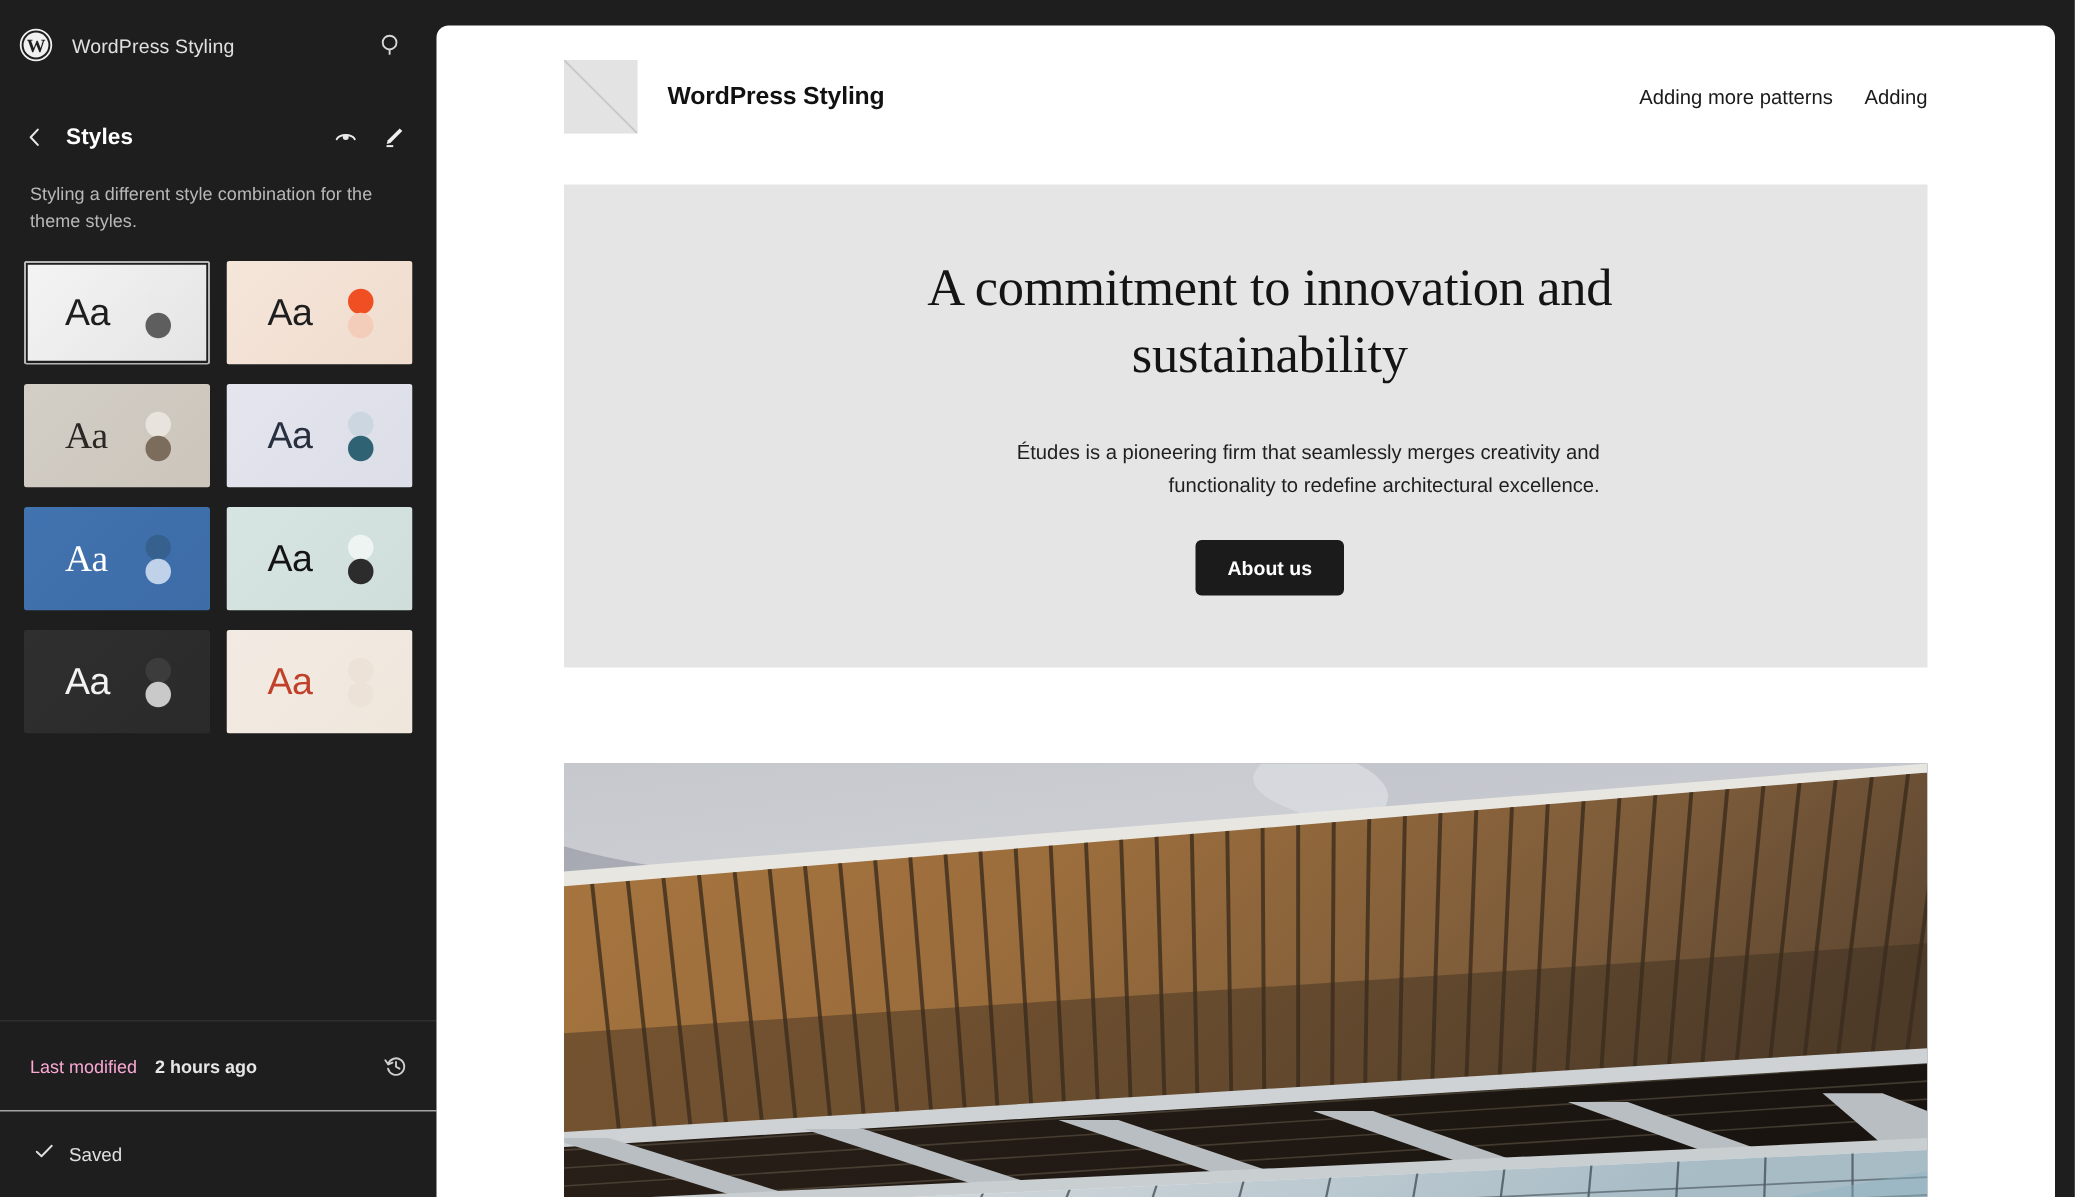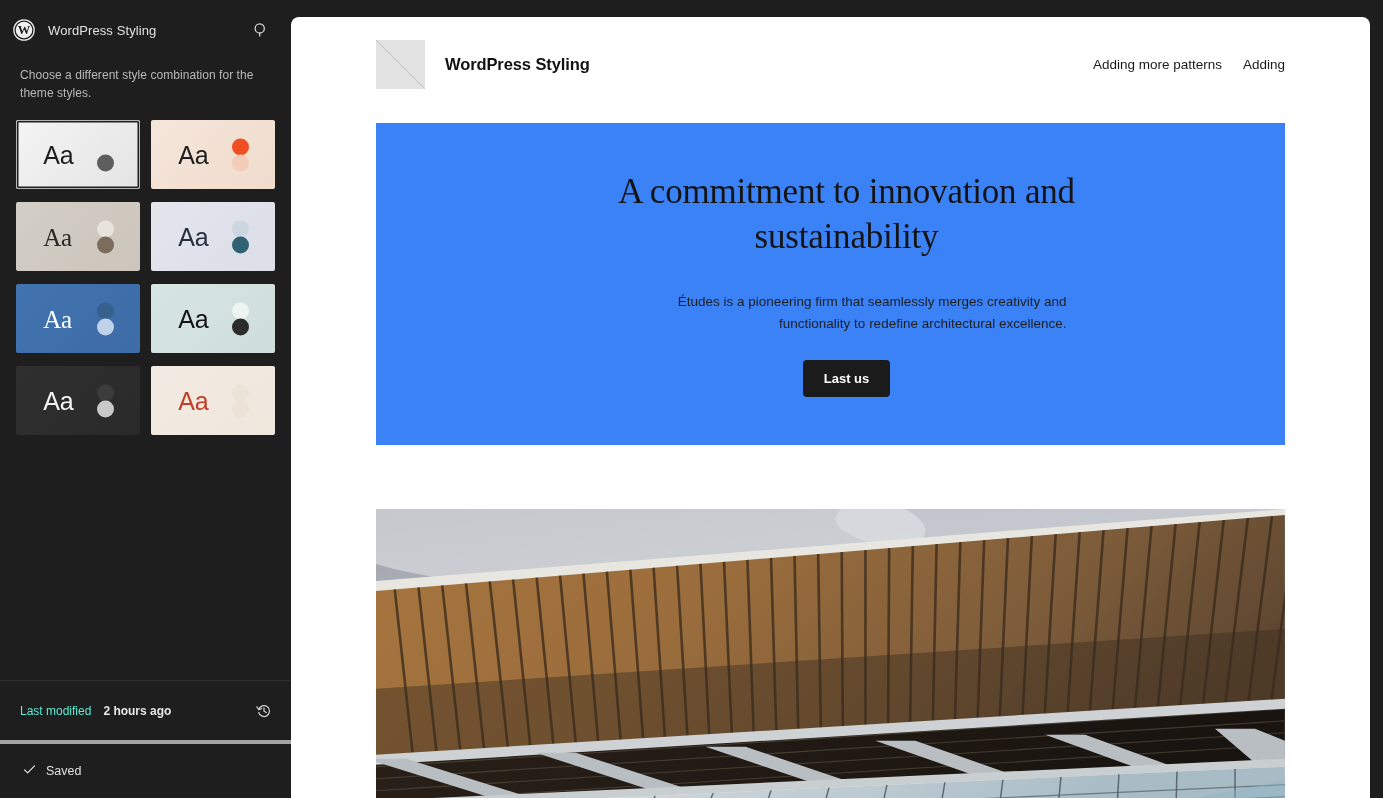--- a/index.html
+++ b/index.html
@@ -172,37 +172,37 @@
   .last-modified {
     border-top: 1px solid #2f2f2f;
     height: 60px;
     display: flex;
     align-items: center;
     padding: 0 14px 0 20px;
     gap: 12px;
     flex: 0 0 60px;
   }
   .lm-label {
-    color: #5eead4;
+    color: #f9a8d4;
     font-size: 12px;
   }
   .lm-value {
     color: #e6e6e6;
     font-size: 12px;
     font-weight: 600;
     flex: 1 1 auto;
   }
   .lm-icon {
     width: 26px; height: 26px;
     display: flex; align-items: center; justify-content: center;
     cursor: pointer;
   }
 
   .saved-bar {
-    border-top: 4px solid #a3a3a3;
+    border-top: 1px solid #a3a3a3;
     height: 58px;
     display: flex;
     align-items: center;
     padding-left: 22px;
     gap: 9px;
     flex: 0 0 58px;
   }
   .saved-text {
     color: #e0e0e0;
     font-size: 12.5px;
@@ -258,21 +258,21 @@
   .nav-link {
     color: #1a1a1a;
     font-size: 13.5px;
     cursor: pointer;
     white-space: nowrap;
   }
 
   
   .hero {
     margin: 28px 85px 0 85px;
-    background: #3b82f6;
+    background: #e5e5e5;
     padding: 46px 28px 48px 60px;
     text-align: center;
   }
 
   .hero-title {
     font-family: "Liberation Serif", serif;
     font-size: 35px;
     line-height: 1.29;
     color: #141414;
     font-weight: 400;
@@ -335,22 +335,42 @@
       </div>
       <div class="site-title">WordPress Styling</div>
       <div class="search-btn">
         <svg width="18" height="18" viewBox="0 0 20 20">
           <circle cx="8.6" cy="8.2" r="5.1" fill="none" stroke="#d8d8d8" stroke-width="1.4"></circle>
           <line x1="8.6" y1="13.3" x2="8.6" y2="17.2" stroke="#d8d8d8" stroke-width="1.4"></line>
         </svg>
       </div>
     </div>
 
-
-    <div class="styles-desc">Choose a different style combination for the theme styles.</div>
+    <div class="styles-header">
+      <div class="back-btn">
+        <svg width="17" height="17" viewBox="0 0 20 20">
+          <polyline points="12,4 6.4,10 12,16" fill="none" stroke="#e8e8e8" stroke-width="1.6" stroke-linecap="round" stroke-linejoin="round"></polyline>
+        </svg>
+      </div>
+      <div class="styles-title">Styles</div>
+      <div class="hdr-icon-btn">
+        <svg width="19" height="19" viewBox="0 0 22 22">
+          <path d="M4 12.5 C6.6 8.2 15.4 8.2 18 12.5" fill="none" stroke="#e8e8e8" stroke-width="1.5" stroke-linecap="round"></path>
+          <circle cx="11" cy="10.9" r="2.3" fill="#e8e8e8"></circle>
+        </svg>
+      </div>
+      <div class="hdr-icon-btn">
+        <svg width="19" height="19" viewBox="0 0 22 22">
+          <path d="M15.6 4.2 L17.6 6.2 L8.4 15.4 L5.6 16.2 L6.4 13.4 Z" fill="#f0f0f0"></path>
+          <rect x="5.4" y="17.1" width="5.2" height="1.5" fill="#f0f0f0"></rect>
+        </svg>
+      </div>
+    </div>
+
+    <div class="styles-desc">Styling a different style combination for the theme styles.</div>
 
     <div class="variations">
         <div class="variation selected">
           <div class="face" style="background: linear-gradient(135deg, rgb(244, 244, 244) 0%, rgb(228, 228, 228) 100%);">
             <div class="aa" style="color: rgb(30, 30, 30); font-family: &quot;Liberation Sans&quot;, sans-serif;">Aa</div>
             <div class="dots">
               <span class="dot top" style="background: rgb(234, 234, 234);"></span>
               <span class="dot bot" style="background: rgb(94, 94, 94);"></span>
             </div>
           </div>
@@ -458,21 +478,21 @@
         <div class="site-name">WordPress Styling</div>
         <div class="site-nav">
           <a class="nav-link">Adding more patterns</a>
           <a class="nav-link">Adding</a>
         </div>
       </div>
 
       <div class="hero">
         <h1 class="hero-title">A commitment to innovation and sustainability</h1>
         <p class="hero-sub">Études is a pioneering firm that seamlessly merges creativity and functionality to redefine architectural excellence.</p>
-        <button class="hero-btn">Last us</button>
+        <button class="hero-btn">About us</button>
       </div>
 
       <div class="photo-wrap">
         <svg class="photo" viewBox="0 0 910 330" preserveAspectRatio="xMidYMid slice">
           <defs>
             <linearGradient id="sky" x1="0" y1="0" x2="0.35" y2="1">
               <stop offset="0%" stop-color="#9fa2ab"></stop>
               <stop offset="45%" stop-color="#b4b7be"></stop>
               <stop offset="100%" stop-color="#d2d4d8"></stop>
             </linearGradient>

